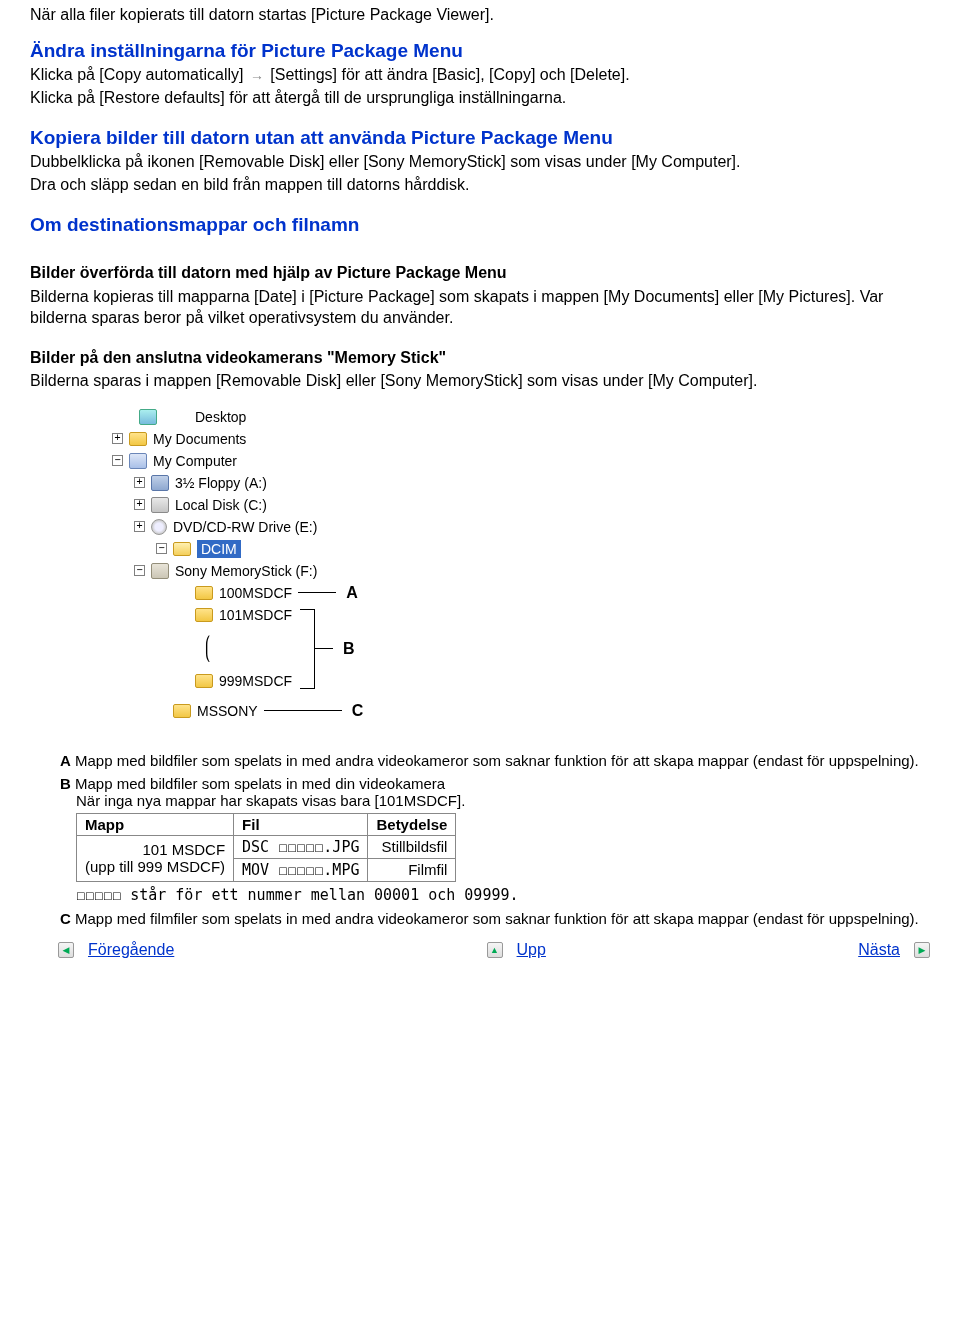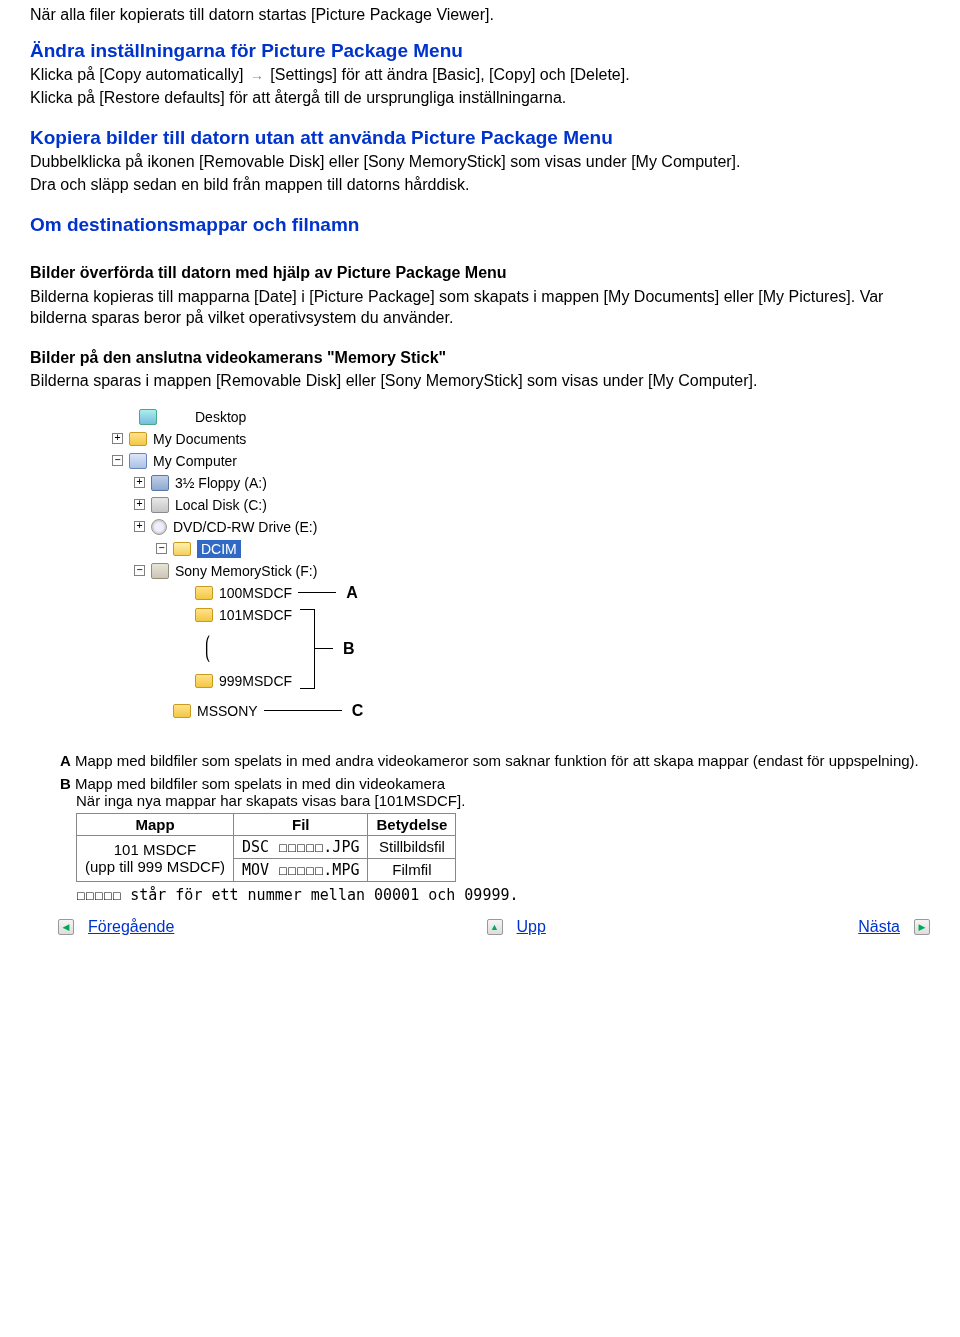--- a/index.html
+++ b/index.html
@@ -95,23 +95,23 @@
 .section-list .item-body { display:inline; }
 .section-list .sub { margin-left: 16px; }
 table.defs {
   border-collapse: collapse;
   margin: 4px 0 4px 16px;
 }
 table.defs th, table.defs td {
   border: 1px solid #888;
   padding: 2px 8px;
   font-size: 15px;
-  text-align: center;
-}
-table.defs th { font-weight: bold; text-align: center; }
+  text-align: right;
+}
+table.defs th { font-weight: bold; text-align: left; }
 .sqs { font-family: monospace; font-size: 15px; letter-spacing: 0px; }
 .bottom-nav {
   display: flex; justify-content: space-between; align-items: center;
   margin-top: 14px;
   font-size: 16px;
 }
 .nav-link { color: #0033cc; text-decoration: underline; cursor: pointer; }
 .nav-btn {
   display: inline-flex; align-items: center; gap: 14px; margin-left: 28px;
 }
@@ -261,20 +261,24 @@
       </tr>
       <tr>
         <td class="sqs">MOV ☐☐☐☐☐.MPG</td>
         <td>Filmfil</td>
       </tr>
     </tbody>
       </table>
     <div class="sub sqs" style="margin-top:4px;">☐☐☐☐☐ står för ett nummer mellan 00001 och 09999.</div>
   </div>
 
+  <div class="item">
+    <span class="item-letter">C</span>
+    <span class="item-body"> <span>Mapp med filmfiler som spelats in med andra videokameror som saknar funktion för att skapa mappar (endast för uppspelning).</span></span>
+  </div>
 </div>
 
 <div class="bottom-nav">
   <span class="nav-btn">
     <span class="tri tri-left"></span>
     <span class="nav-link">Föregående</span>
   </span>
   <span class="nav-btn">
     <span class="tri tri-up"></span>
     <span class="nav-link">Upp</span>

